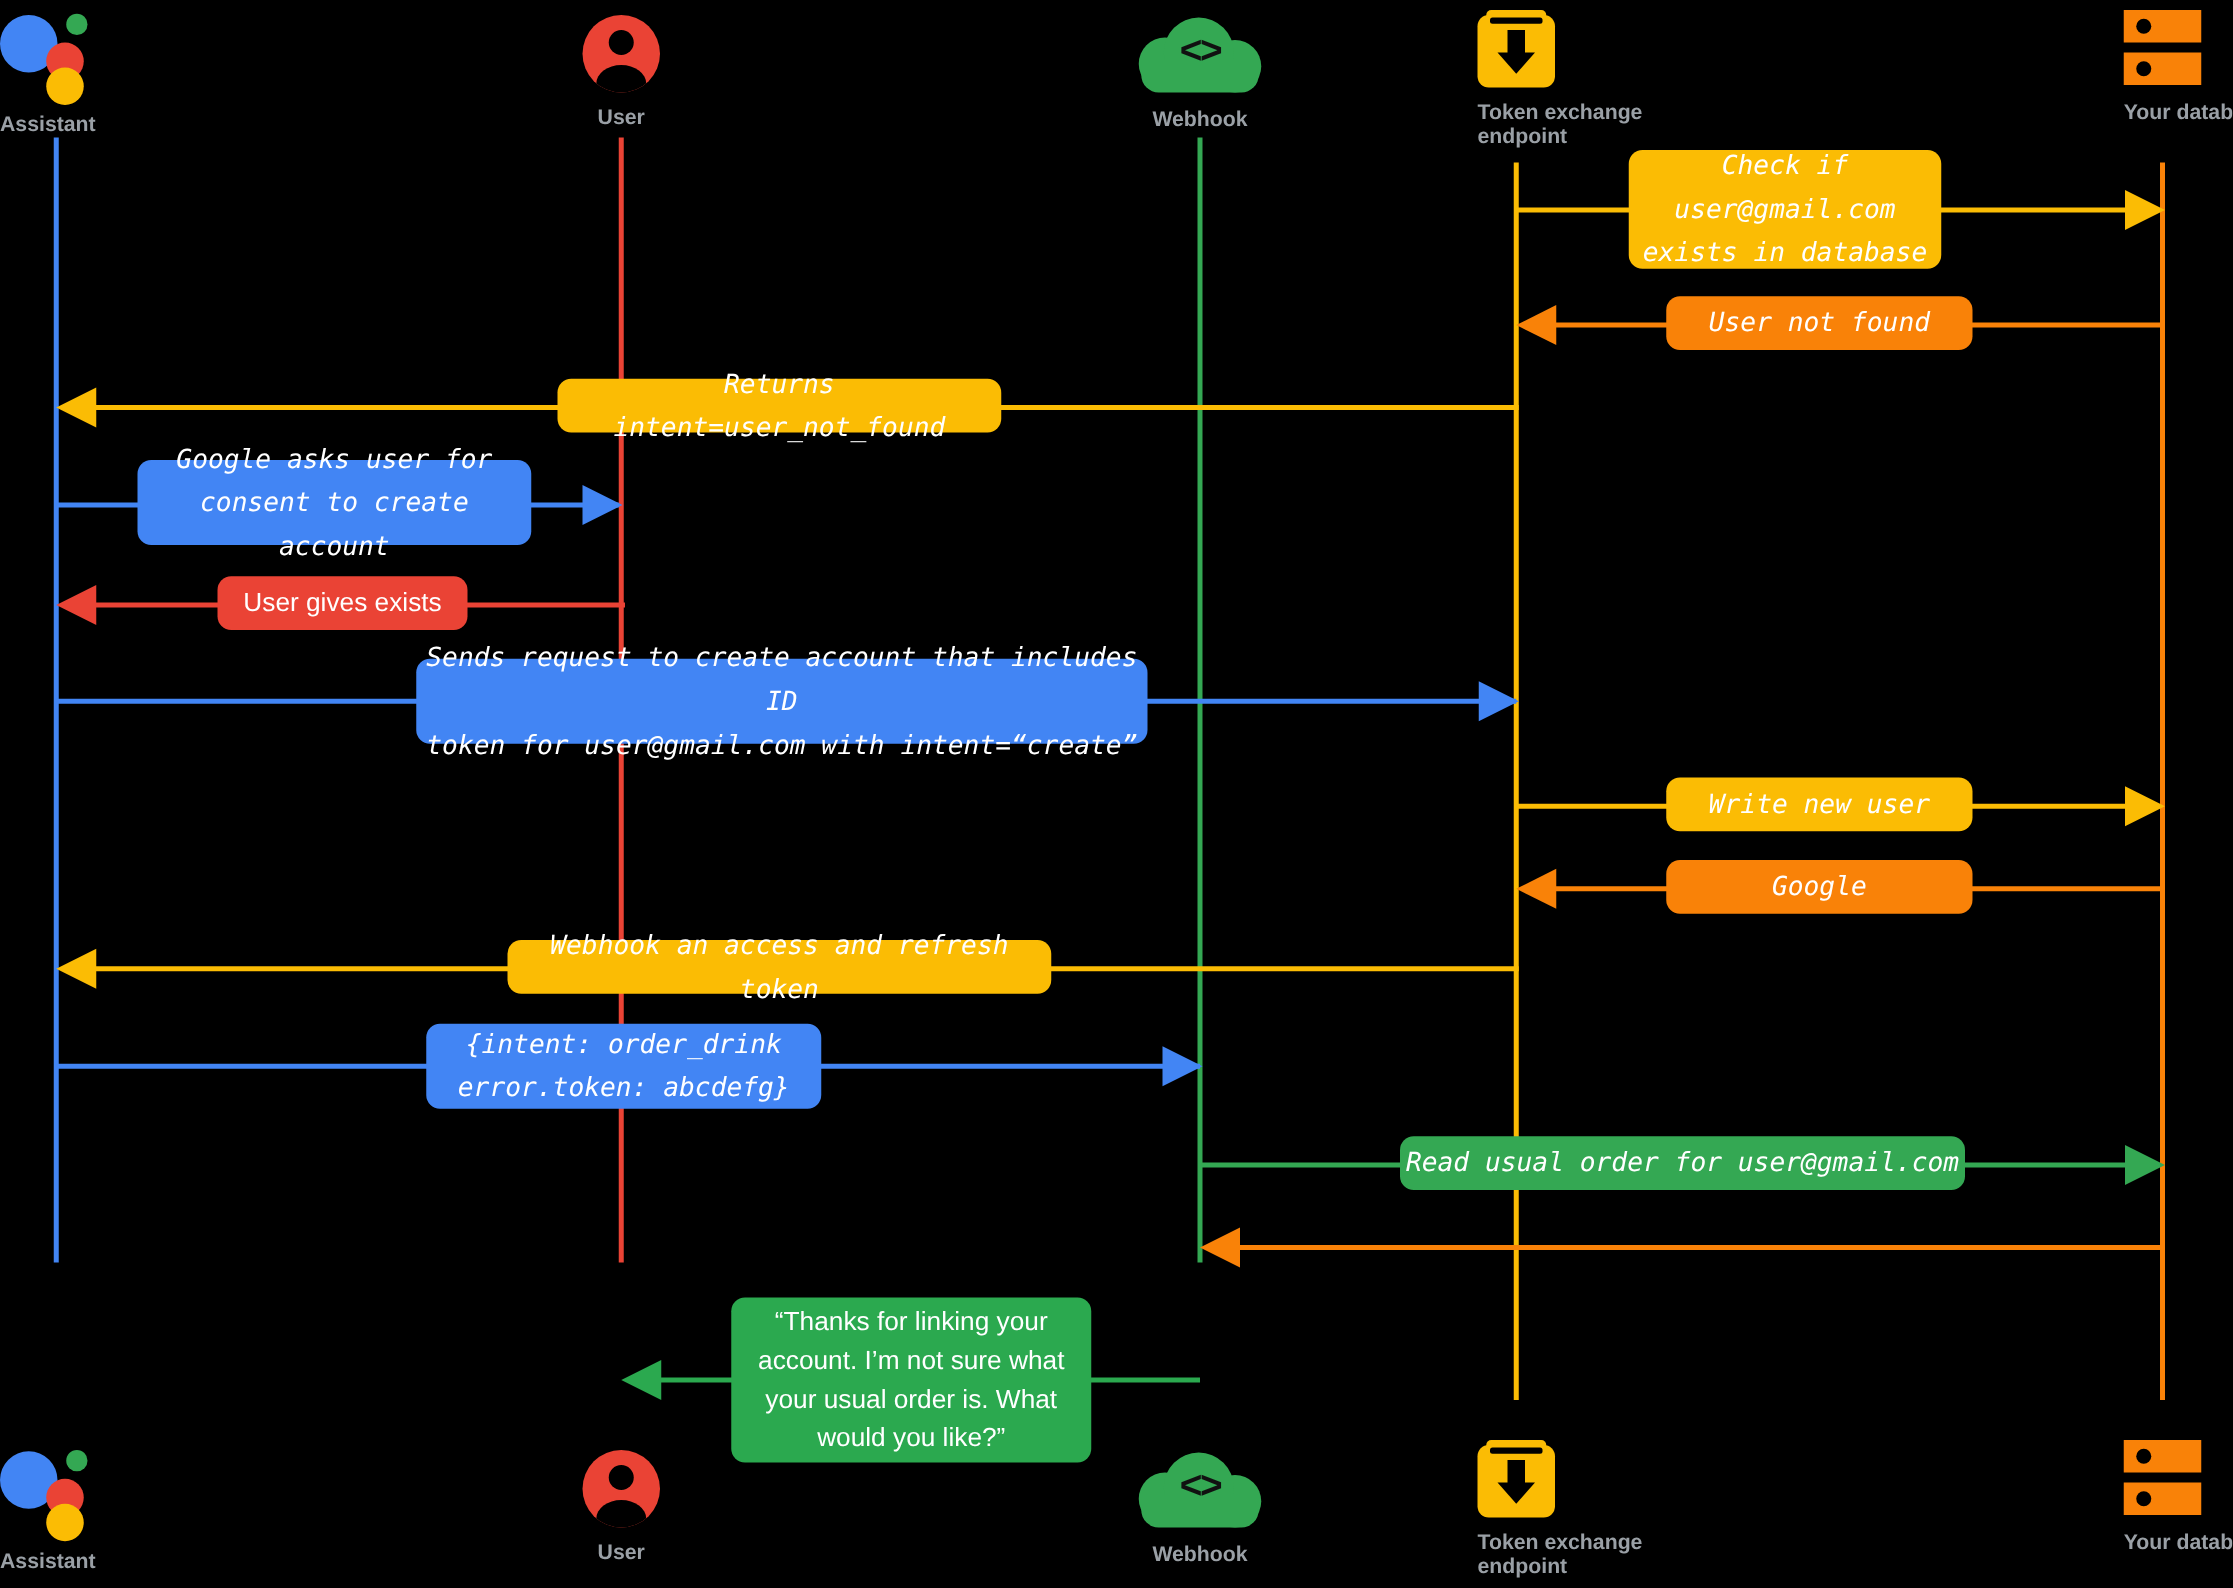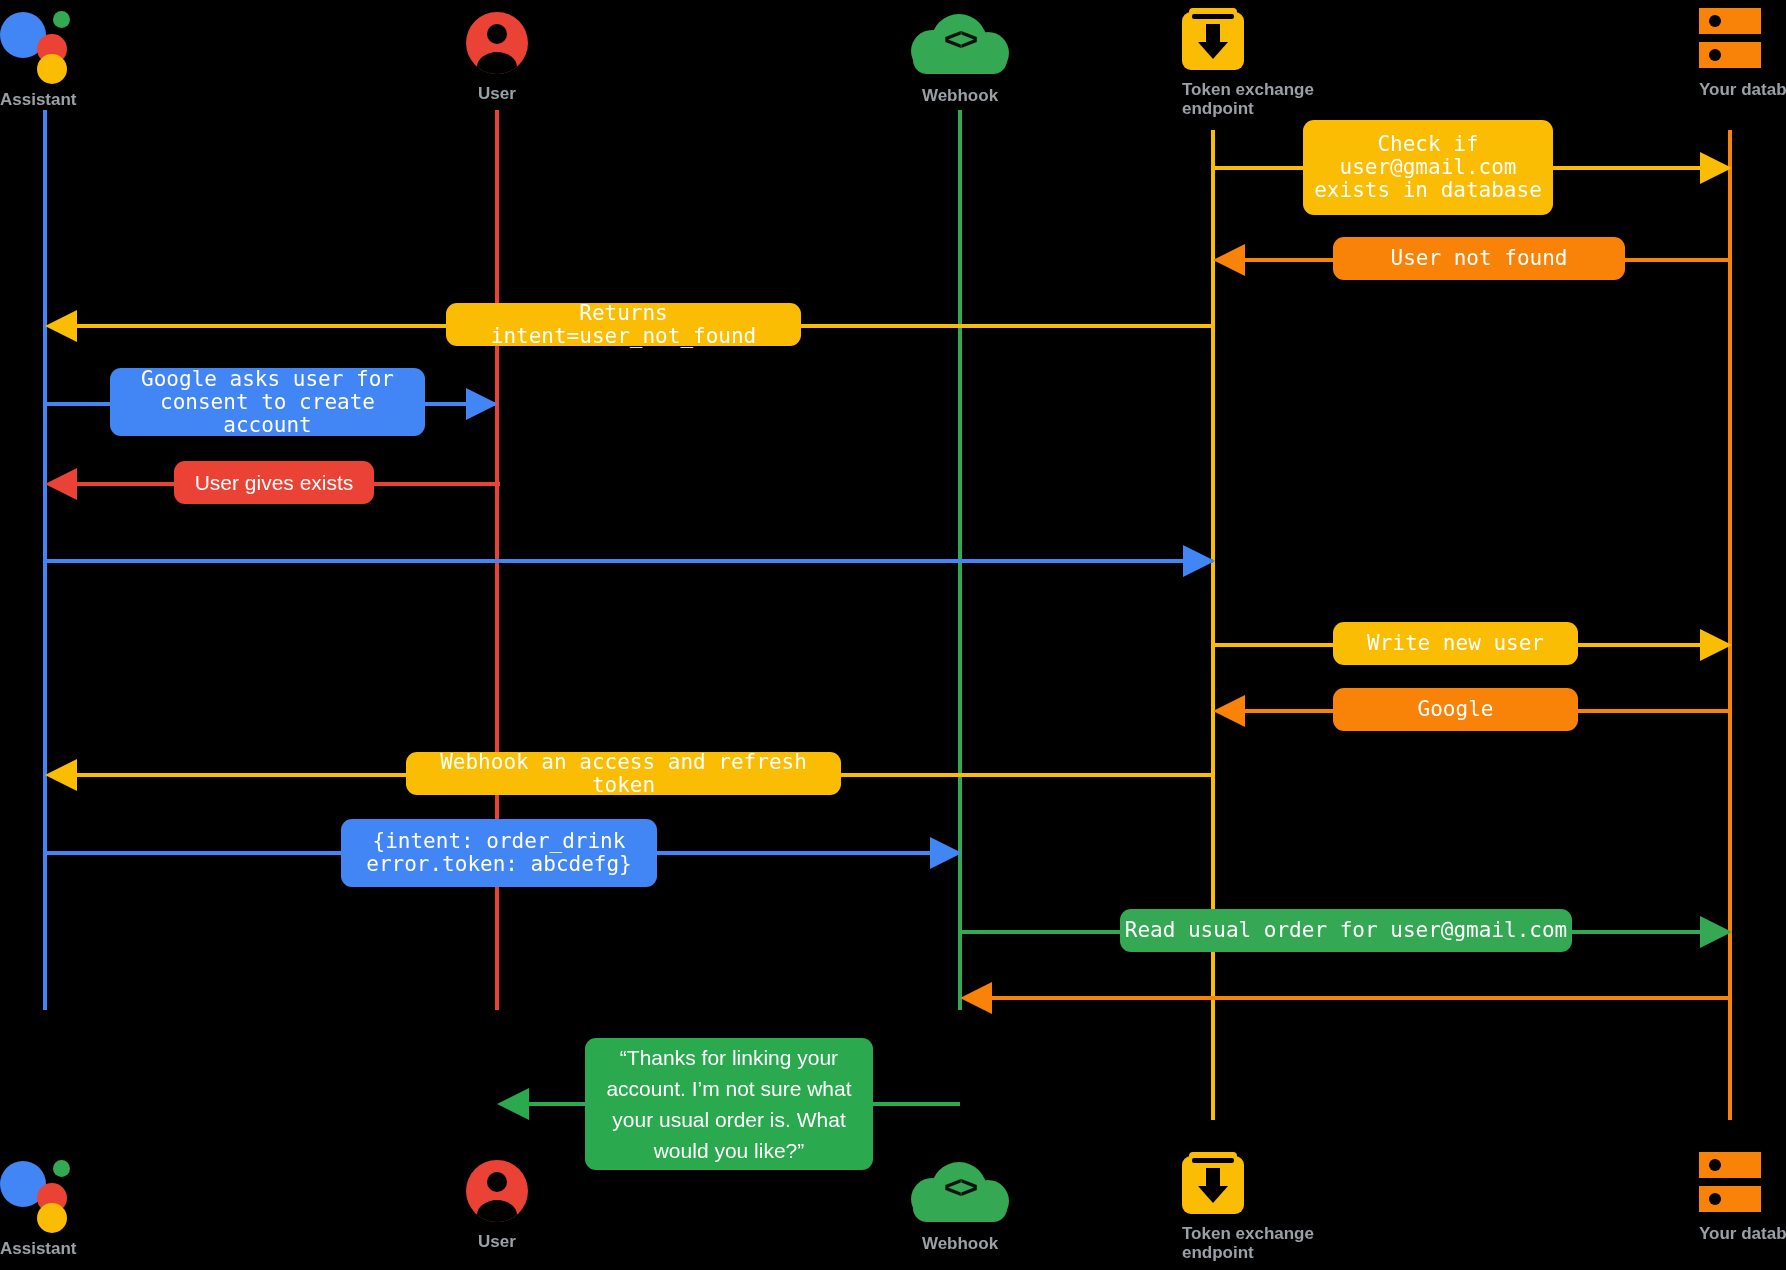--- a/index.html
+++ b/index.html
@@ -53,21 +53,21 @@
   .db .dot{position:absolute;width:12px;height:12px;border-radius:50%;background:#000;left:10px;}
   .db .d1{top:7px;}
   .db .d2{top:41px;}
 
   
   .msg-line{position:absolute;height:4px;}
   .arrow-r{position:absolute;width:0;height:0;border-top:16px solid transparent;border-bottom:16px solid transparent;}
   .arrow-l{position:absolute;width:0;height:0;border-top:16px solid transparent;border-bottom:16px solid transparent;}
   .label{position:absolute;border-radius:11px;color:#fff;text-align:center;
     display:flex;align-items:center;justify-content:center;box-sizing:border-box;}
-  .mono{font-family:"DejaVu Sans Mono",monospace;font-size:21px;line-height:23px;}
+  .mono{font-family:"DejaVu Sans Mono",monospace;font-style:italic;font-size:21px;line-height:35px;}
   .sans{font-family:"Liberation Sans",sans-serif;font-size:21px;line-height:27px;}
 </style>
 </head>
 <body>
 
 <div id="stage">
 
   <div class="lifeline" style="left:43px;top:110px;height:900px;background:#4285f4;"></div>
   <div class="lifeline" style="left:495px;top:110px;height:900px;background:#ea4335;"></div>
   <div class="lifeline" style="left:958px;top:110px;height:900px;background:#34a853;"></div>
@@ -177,37 +177,39 @@
   </div>
 
   <div class="msg-line" style="left:1213px;top:166px;width:500px;background:#fbbc04;"></div>
   <div class="arrow-r" style="left:1700px;top:152px;border-left:32px solid #fbbc04;"></div>
   <div class="label mono" style="left:1303px;top:120px;width:250px;height:95px;background:#fbbc04;white-space:pre-line;">Check if
 user@gmail.com
 exists in database</div>
 
   <div class="msg-line" style="left:1230px;top:258px;width:500px;background:#f98208;"></div>
   <div class="arrow-l" style="left:1213px;top:244px;border-right:32px solid #f98208;"></div>
-  <div class="label mono" style="left:1333px;top:237px;width:292px;height:43px;background:#f98208;">User not found</div>
+  <div class="label mono" style="left:1333px;top:237px;width:245px;height:43px;background:#f98208;">User not found</div>
 
   <div class="msg-line" style="left:60px;top:324px;width:1155px;background:#fbbc04;"></div>
   <div class="arrow-l" style="left:45px;top:310px;border-right:32px solid #fbbc04;"></div>
   <div class="label mono" style="left:446px;top:303px;width:355px;height:43px;background:#fbbc04;">Returns intent=user_not_found</div>
 
   <div class="msg-line" style="left:45px;top:402px;width:450px;background:#4285f4;"></div>
   <div class="arrow-r" style="left:466px;top:388px;border-left:32px solid #4285f4;"></div>
   <div class="label mono" style="left:110px;top:368px;width:315px;height:68px;background:#4285f4;white-space:pre-line;">Google asks user for
 consent to create account</div>
 
   <div class="msg-line" style="left:60px;top:482px;width:440px;background:#ea4335;"></div>
   <div class="arrow-l" style="left:45px;top:468px;border-right:32px solid #ea4335;"></div>
   <div class="label sans" style="left:174px;top:461px;width:200px;height:43px;background:#ea4335;">User gives exists</div>
 
   <div class="msg-line" style="left:45px;top:559px;width:1168px;background:#4285f4;"></div>
   <div class="arrow-r" style="left:1183px;top:545px;border-left:32px solid #4285f4;"></div>
+  <div class="label mono" style="left:333px;top:527px;width:585px;height:68px;background:#4285f4;white-space:pre-line;">Sends request to create account that includes ID
+token for user@gmail.com with intent=“create”</div>
 
   <div class="msg-line" style="left:1213px;top:643px;width:500px;background:#fbbc04;"></div>
   <div class="arrow-r" style="left:1700px;top:629px;border-left:32px solid #fbbc04;"></div>
   <div class="label mono" style="left:1333px;top:622px;width:245px;height:43px;background:#fbbc04;">Write new user</div>
 
   <div class="msg-line" style="left:1230px;top:709px;width:500px;background:#f98208;"></div>
   <div class="arrow-l" style="left:1213px;top:695px;border-right:32px solid #f98208;"></div>
   <div class="label mono" style="left:1333px;top:688px;width:245px;height:43px;background:#f98208;">Google</div>
 
   <div class="msg-line" style="left:60px;top:773px;width:1155px;background:#fbbc04;"></div>

